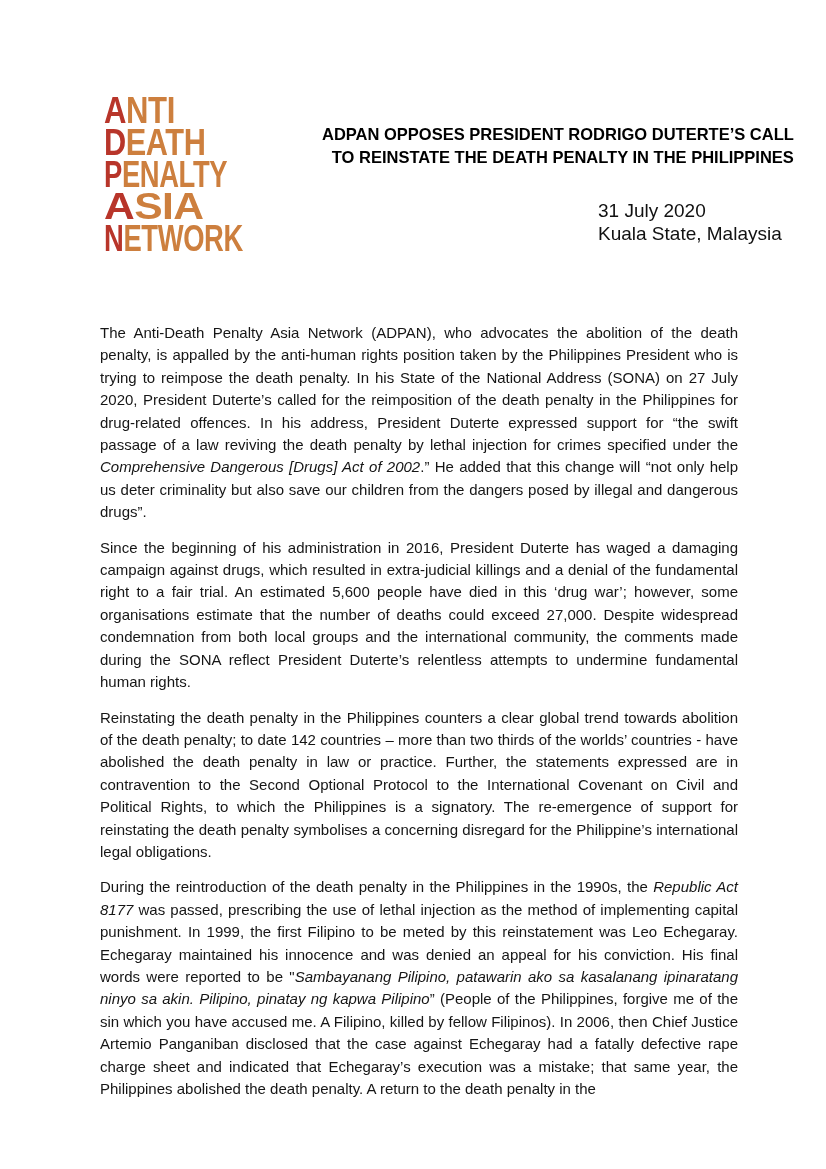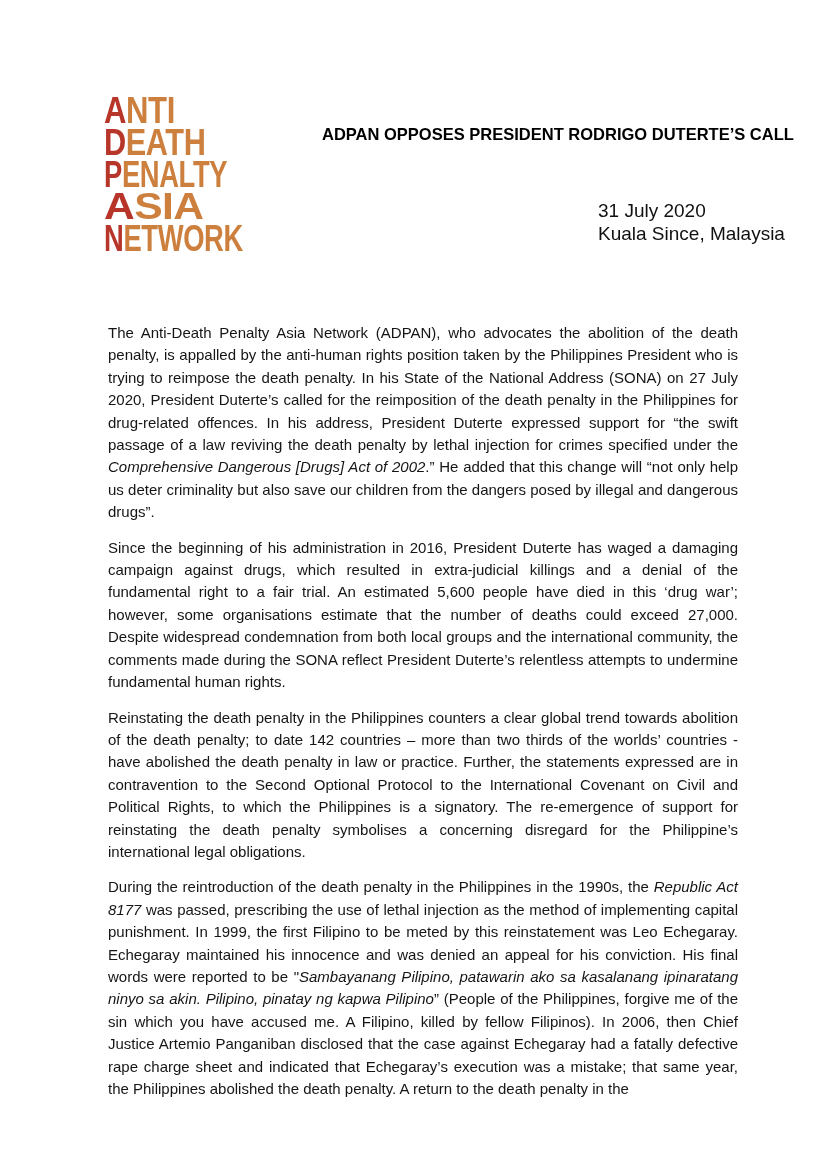--- a/index.html
+++ b/index.html
@@ -44,43 +44,44 @@
     font-size:19px;line-height:23px;color:#111;
   }
   .dateline span{display:block;white-space:nowrap;}
   
   .body-text{
     position:absolute;left:100px;top:322px;width:638px;
     font-size:15px;line-height:22.4px;
     text-align:justify;
     color:#151515;
   }
-  .body-text p{margin:0 0 13px 8px;}
+  .body-text p{margin:0 0 13px 0;}
   .italic{font-style:italic;}
 </style>
 </head>
 <body>
 
 <div class="page">
 
   <div class="logo">
     <div class="logo-line lx0"><span class="li">A</span><span class="lr">NTI</span></div>
     <div class="logo-line lx1"><span class="li">D</span><span class="lr">EATH</span></div>
     <div class="logo-line lx2"><span class="li">P</span><span class="lr">ENALTY</span></div>
     <div class="logo-line lx3"><span class="li">A</span><span class="lr">SIA</span></div>
     <div class="logo-line lx4"><span class="li">N</span><span class="lr">ETWORK</span></div>
   </div>
 
   <div class="title">
     <span>ADPAN OPPOSES PRESIDENT RODRIGO DUTERTE’S CALL</span>
+    <span>TO REINSTATE THE DEATH PENALTY IN THE PHILIPPINES</span>
   </div>
 
   <div class="dateline">
     <span>31 July 2020</span>
-    <span>Kuala Since, Malaysia</span>
+    <span>Kuala State, Malaysia</span>
   </div>
 
   <div class="body-text">
     <p><span class="run">The Anti-Death Penalty Asia Network (ADPAN), who advocates the abolition of the death penalty, is appalled by the anti-human rights position taken by the Philippines President who is trying to reimpose the death penalty. In his State of the National Address (SONA) on 27 July 2020, President Duterte’s called for the reimposition of the death penalty in the Philippines for drug-related offences. In his address, President Duterte expressed support for “the swift passage of a law reviving the death penalty by lethal injection for crimes specified under the </span><span class="run italic">Comprehensive Dangerous [Drugs] Act of 2002</span><span class="run">.” He added that this change will “not only help us deter criminality but also save our children from the dangers posed by illegal and dangerous drugs”.</span></p>
 
     <p><span class="run">Since the beginning of his administration in 2016, President Duterte has waged a damaging campaign against drugs, which resulted in extra-judicial killings and a denial of the fundamental right to a fair trial. An estimated 5,600 people have died in this ‘drug war’; however, some organisations estimate that the number of deaths could exceed 27,000. Despite widespread condemnation from both local groups and the international community, the comments made during the SONA reflect President Duterte’s relentless attempts to undermine fundamental human rights.</span></p>
 
     <p><span class="run">Reinstating the death penalty in the Philippines counters a clear global trend towards abolition of the death penalty; to date 142 countries – more than two thirds of the worlds’ countries - have abolished the death penalty in law or practice. Further, the statements expressed are in contravention to the Second Optional Protocol to the International Covenant on Civil and Political Rights, to which the Philippines is a signatory. The re-emergence of support for reinstating the death penalty symbolises a concerning disregard for the Philippine’s international legal obligations.</span></p>
 
     <p><span class="run">During the reintroduction of the death penalty in the Philippines in the 1990s, the </span><span class="run italic">Republic Act 8177</span><span class="run"> was passed, prescribing the use of lethal injection as the method of implementing capital punishment. In 1999, the first Filipino to be meted by this reinstatement was Leo Echegaray. Echegaray maintained his innocence and was denied an appeal for his conviction. His final words were reported to be "</span><span class="run italic">Sambayanang Pilipino, patawarin ako sa kasalanang ipinaratang ninyo sa akin. Pilipino, pinatay ng kapwa Pilipino</span><span class="run">” (People of the Philippines, forgive me of the sin which you have accused me. A Filipino, killed by fellow Filipinos). In 2006, then Chief Justice Artemio Panganiban disclosed that the case against Echegaray had a fatally defective rape charge sheet and indicated that Echegaray’s execution was a mistake; that same year, the Philippines abolished the death penalty. A return to the death penalty in the</span></p>

